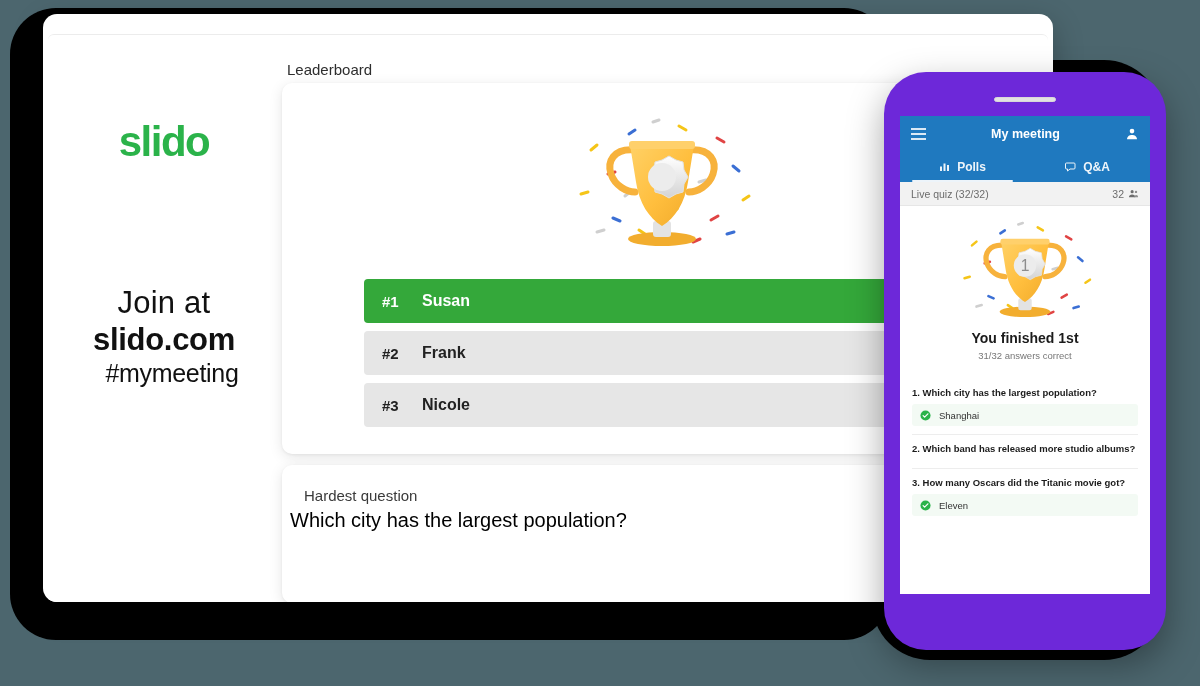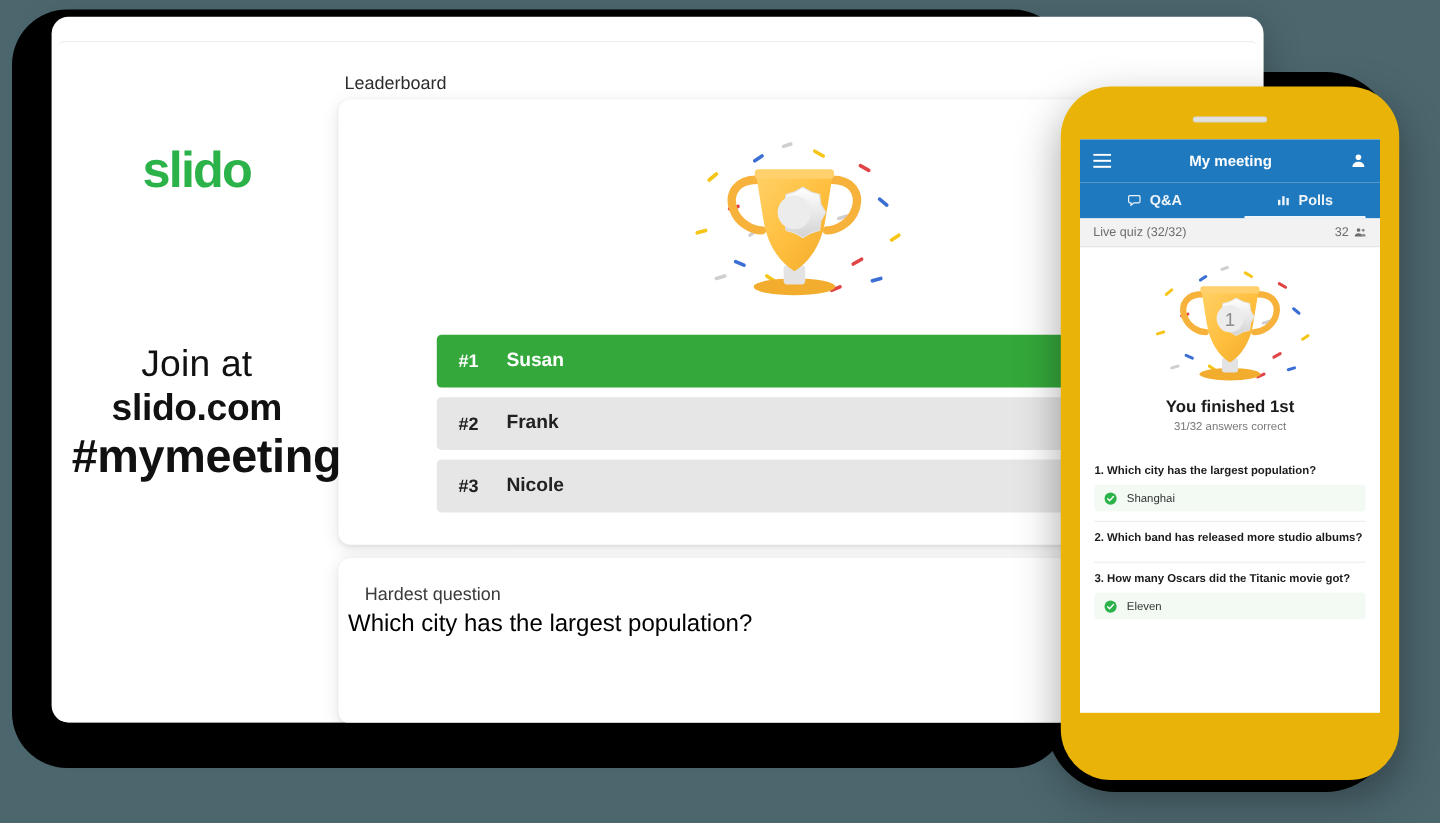--- a/index.html
+++ b/index.html
@@ -42,21 +42,21 @@
   .slido-logo{
     margin-top:86px;
     font-size:42px;font-weight:bold;color:#2bb34a;
     letter-spacing:-1.5px;line-height:1;
   }
   .join-block{
     margin-top:122px;text-align:center;color:#111;
   }
   .join-at{font-size:31px;font-weight:300;line-height:1.15;letter-spacing:.2px;}
   .join-url{font-size:31px;font-weight:bold;line-height:1.2;letter-spacing:-.3px;}
-  .join-hash{font-size:39px;font-weight:bold;line-height:1.2;letter-spacing:-.3px;margin-left:16px;}
+  .join-hash{font-size:25px;font-weight:normal;line-height:1.2;letter-spacing:-.3px;margin-left:16px;}
 
   
   .lb-title{
     position:absolute;left:239px;top:26px;
     font-size:15px;color:#2e2e2e;font-weight:400;
   }
   .card{
     position:absolute;background:#fff;border-radius:10px;
     box-shadow:0 3px 14px rgba(0,0,0,.10), 0 1px 3px rgba(0,0,0,.06);
   }
@@ -80,21 +80,21 @@
   .row .pname{flex:1;font-size:16px;font-weight:bold;}
   .row .score{display:flex;align-items:center;gap:6px;font-size:16px;padding-right:16px;white-space:nowrap;}
   .ck{width:15px;height:15px;flex:none;}
 
   .hq-label{position:absolute;left:22px;top:22px;font-size:15px;color:#3a3a3a;}
   .hq-text{position:absolute;left:8px;top:44px;font-size:20px;color:#000000;}
 
   
   .phone{
     position:absolute;left:884px;top:72px;width:282px;height:578px;
-    background:#eab308;border-radius:42px;
+    background:#6d28d9;border-radius:42px;
     box-shadow:0 14px 36px rgba(0,0,0,.35);
     overflow:hidden;
   }
   .speaker{
     position:absolute;left:50%;transform:translateX(-50%);top:25px;
     width:62px;height:5px;border-radius:3px;background:#e2e2e2;
     border:1px solid #d8d8d8;box-sizing:border-box;
   }
   .screen{
     position:absolute;left:16px;right:16px;top:44px;bottom:56px;
@@ -269,33 +269,33 @@
           <rect y="12" width="18" height="2" fill="#fff"></rect>
         </svg>
         <div class="title">My meeting</div>
         <svg width="14" height="14" viewBox="0 0 24 24">
           <circle cx="12" cy="7" r="4" fill="#fff"></circle>
           <path d="M3.5 21 c0 -5 4 -7.5 8.5 -7.5 s8.5 2.5 8.5 7.5 z" fill="#fff"></path>
         </svg>
       </div>
 
       <div class="tabs">
-        <div class="tab">
-          <svg width="12" height="12" viewBox="0 0 24 24">
-            <path d="M3 4 h15 a2 2 0 0 1 2 2 v8 a2 2 0 0 1 -2 2 h-8 l-5 4 v-4 h-2 a2 2 0 0 1 -2 -2 v-8 a2 2 0 0 1 2 -2 z" fill="none" stroke="#fff" stroke-width="2"></path>
-          </svg>
-          <span>Q&amp;A</span>
-        </div>
         <div class="tab active">
           <svg width="12" height="12" viewBox="0 0 24 24">
             <rect x="2" y="11" width="4" height="9" fill="#fff"></rect>
             <rect x="9" y="5" width="4" height="15" fill="#fff"></rect>
             <rect x="16" y="8" width="4" height="12" fill="#fff"></rect>
           </svg>
           <span>Polls</span>
+        </div>
+        <div class="tab">
+          <svg width="12" height="12" viewBox="0 0 24 24">
+            <path d="M3 4 h15 a2 2 0 0 1 2 2 v8 a2 2 0 0 1 -2 2 h-8 l-5 4 v-4 h-2 a2 2 0 0 1 -2 -2 v-8 a2 2 0 0 1 2 -2 z" fill="none" stroke="#fff" stroke-width="2"></path>
+          </svg>
+          <span>Q&amp;A</span>
         </div>
       </div>
 
       <div class="quizbar">
         <span>Live quiz (32/32)</span>
         <span class="cnt">
           <span>32</span>
           <svg width="11" height="11" viewBox="0 0 24 24">
             <circle cx="9" cy="8" r="3.4" fill="#6d6d6d"></circle>
             <path d="M2 20 c0 -4 3.2 -6 7 -6 s7 2 7 6 z" fill="#6d6d6d"></path>

